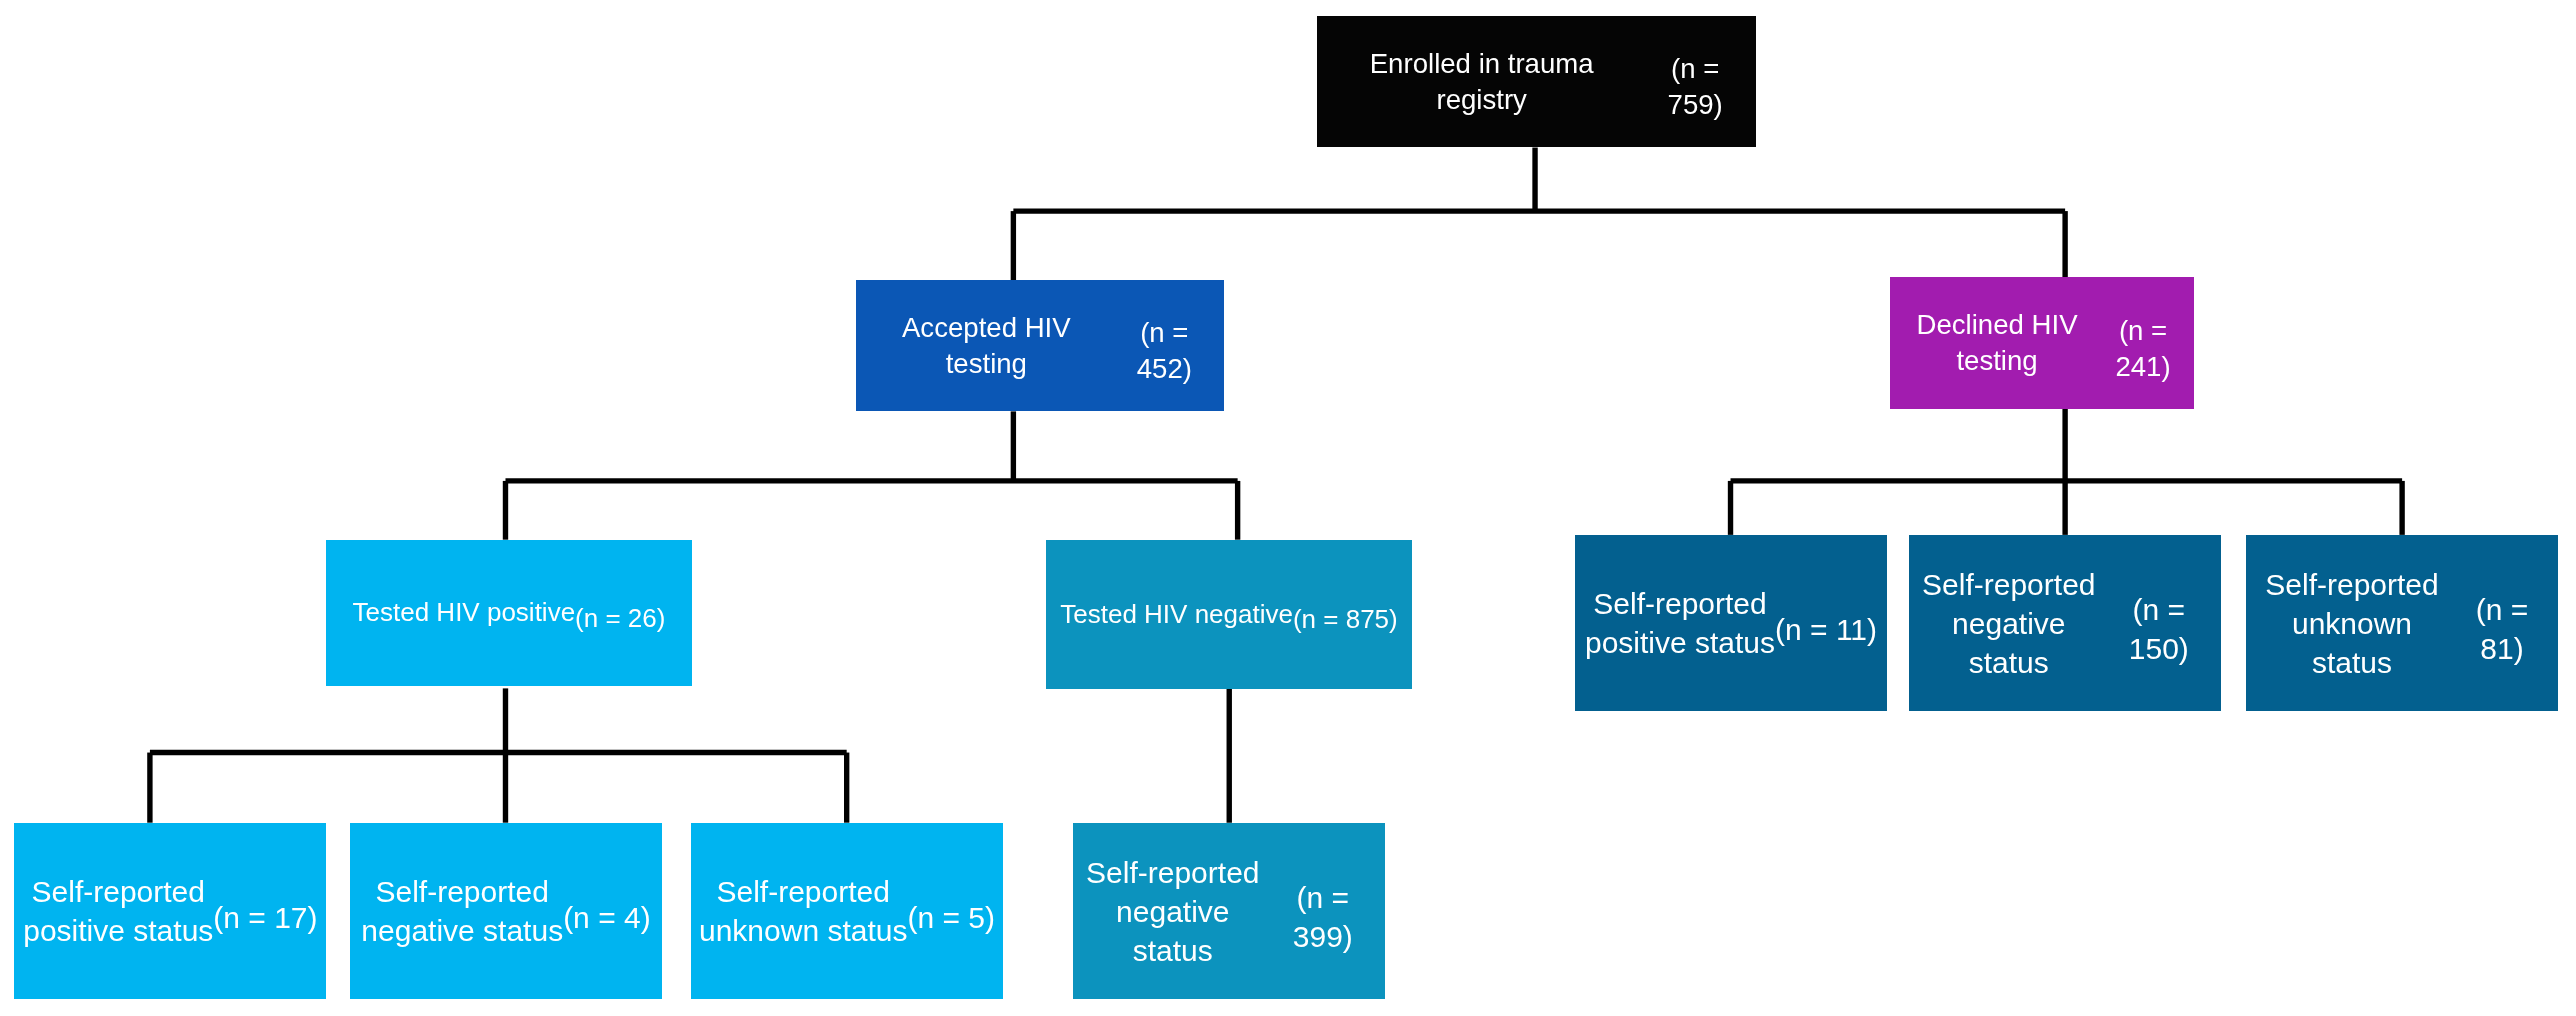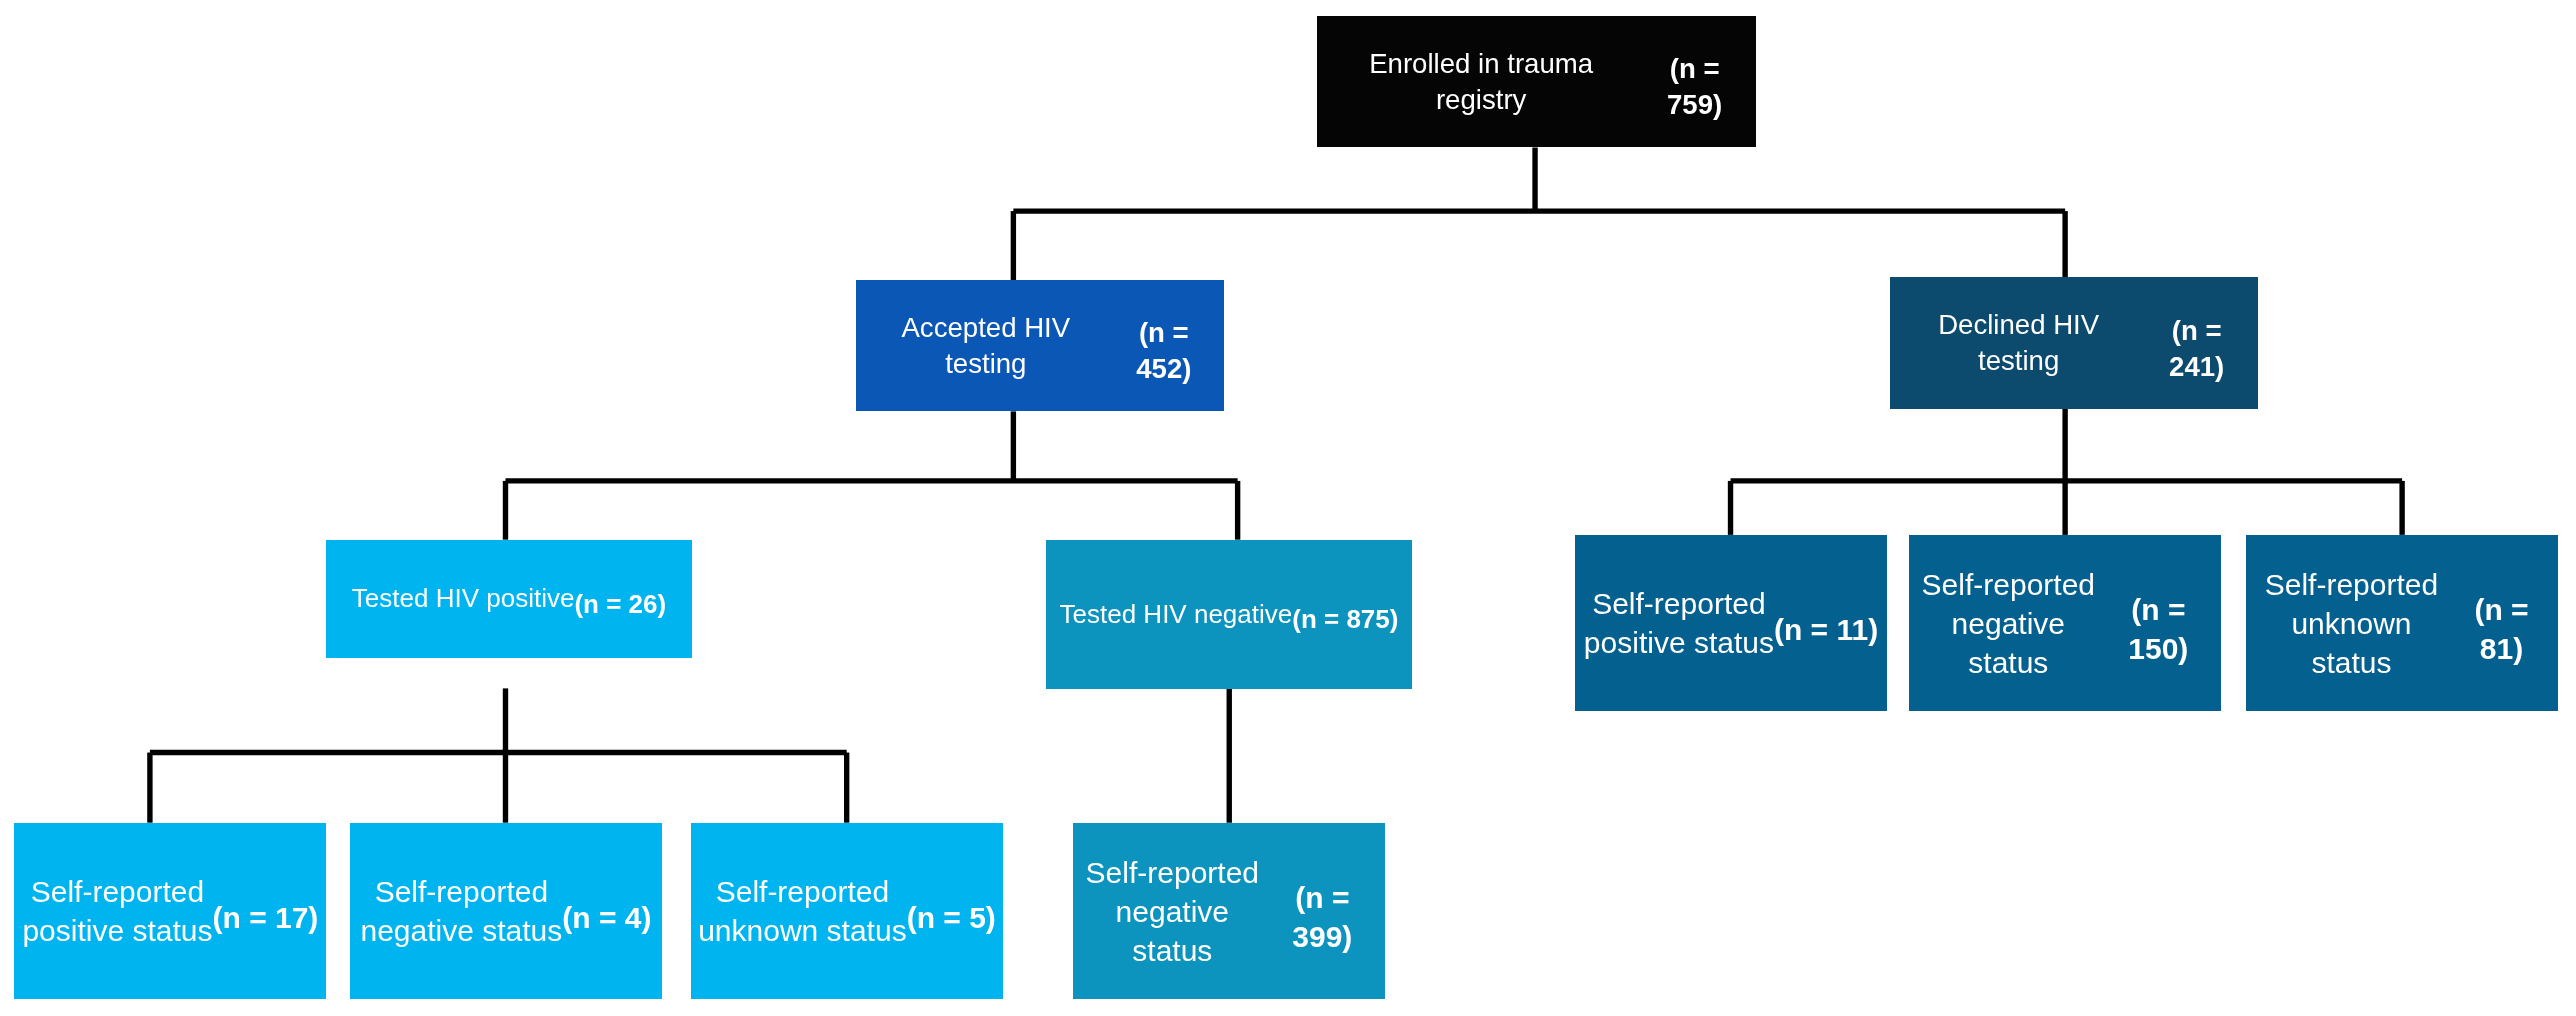--- a/index.html
+++ b/index.html
@@ -36,21 +36,21 @@
     text-align: center;
     line-height: 1.30;
     padding: 3.6px 6px;
     z-index: 5;
   }
   .node .line1 {
     font-weight: 400;
     white-space: pre-line;
   }
   .node .line2 {
-    font-weight: 700;
+    font-weight: 400;
     margin-top: 0.42em;
   }
   
   .sz-root  { font-size: 27.6px; }
   .sz-l2    { font-size: 27.6px; }
   .sz-l3    { font-size: 26px; }
   .sz-leaf  { font-size: 30px; }
 </style>
 </head>
 <body>
@@ -89,26 +89,26 @@
   <div class="node sz-root" style="left:1317px; top:16px; width:439px; height:131px; background:#050505;">
     <span class="line1">Enrolled in trauma registry</span>
     <span class="line2">(n = 759)</span>
   </div>
 
   <div class="node sz-l2" style="left:856px; top:280px; width:368px; height:131px; background:#0B57B5;">
     <span class="line1">Accepted HIV testing</span>
     <span class="line2">(n = 452)</span>
   </div>
 
-  <div class="node sz-l2" style="left:1890px; top:277px; width:368px; height:132px; background:#0c4a6e;">
+  <div class="node sz-l2" style="left:1890px; top:277px; width:304px; height:132px; background:#a21caf;">
     <span class="line1">Declined HIV testing</span>
     <span class="line2">(n = 241)</span>
   </div>
 
-  <div class="node sz-l3" style="left:326px; top:540px; width:366px; height:118px; background:#00B4F0;">
+  <div class="node sz-l3" style="left:326px; top:540px; width:366px; height:146px; background:#00B4F0;">
     <span class="line1">Tested HIV positive</span>
     <span class="line2">(n = 26)</span>
   </div>
 
   <div class="node sz-l3" style="left:1046px; top:540px; width:366px; height:149px; background:#0C93BE;">
     <span class="line1">Tested HIV negative</span>
     <span class="line2">(n = 875)</span>
   </div>
 
   <div class="node sz-leaf" style="left:1575px; top:535px; width:312px; height:176px; background:#03608F;">

